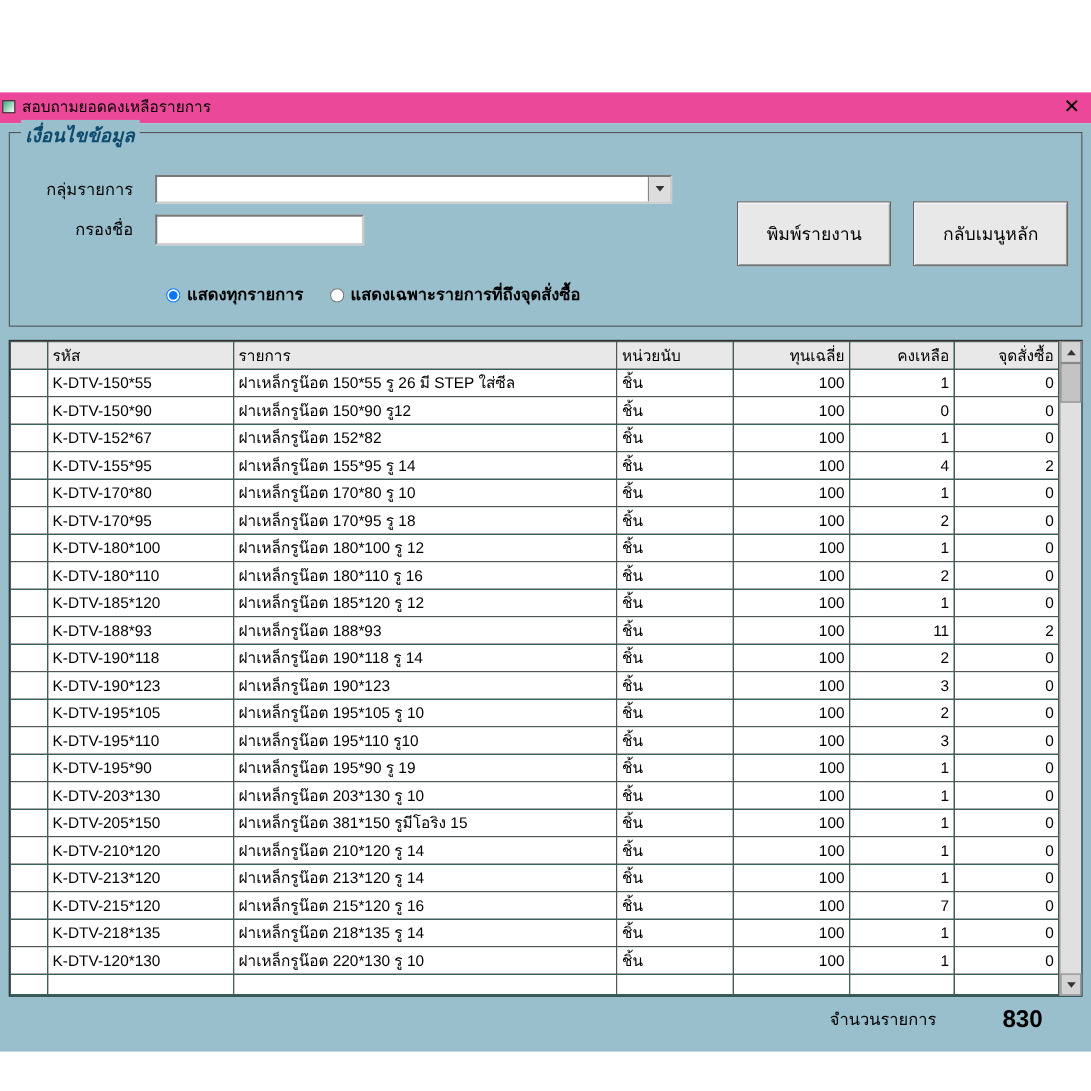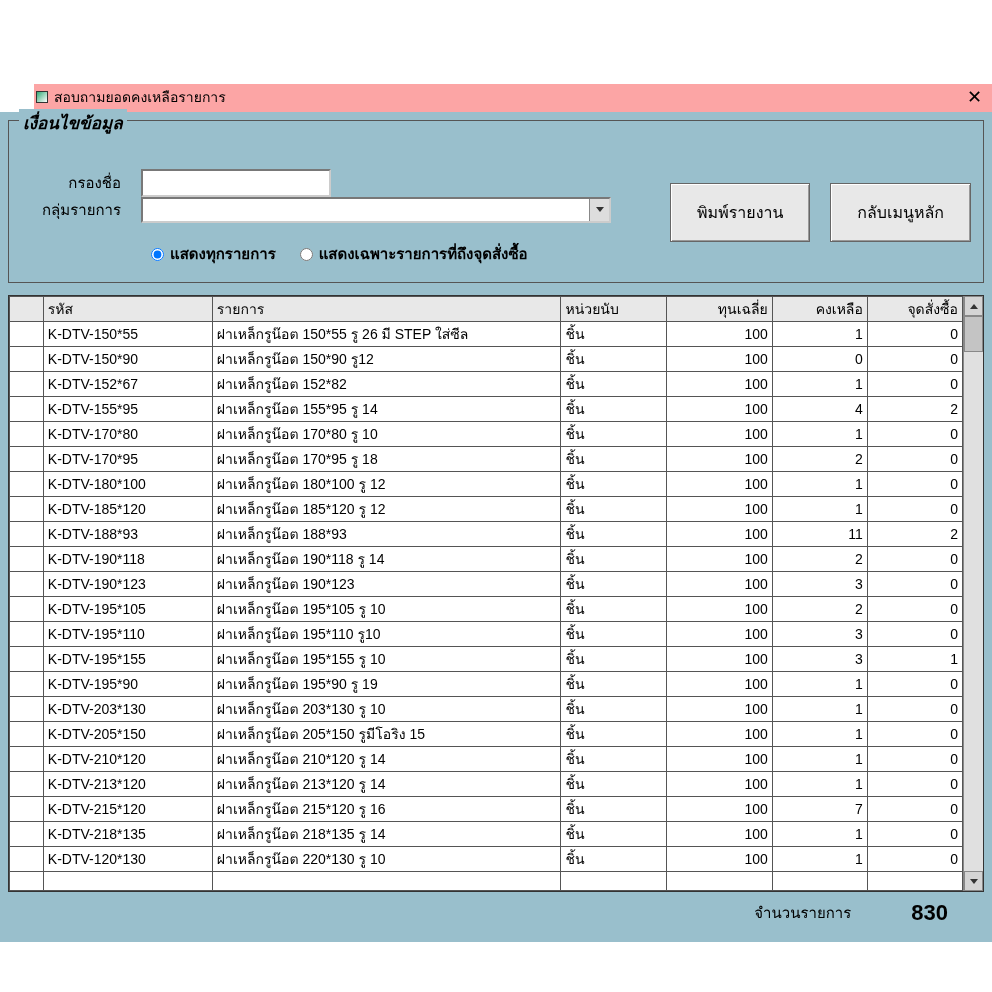--- a/index.html
+++ b/index.html
@@ -10,23 +10,22 @@
     height: 992px;
     overflow: hidden;
     font-size: 14px;
     color: #000;
   }
   .title-bar {
     display: flex;
     align-items: center;
     justify-content: space-between;
     padding: 2px 6px 4px 2px;
-    background: #fca5a5;
+    background: #ec4899;
     margin-top: 84px;
-    margin-left: 34px;
   }
   .title-left {
     display: flex;
     align-items: center;
     gap: 6px;
   }
   .title-icon {
     width: 12px;
     height: 12px;
     border: 1px solid #333;
@@ -47,21 +46,21 @@
     border: 1px solid #555;
     padding: 10px 12px 16px 12px;
     position: relative;
     margin-bottom: 12px;
   }
   .legend {
     position: absolute;
     top: -12px;
     left: 10px;
     background: #99bfcc;
-    color: #000000;
+    color: #0c4a6e;
     font-weight: bold;
     font-style: italic;
     font-size: 17px;
     padding: 0 4px;
   }
   .form-row { display: flex; align-items: center; margin-top: 8px; }
   .form-left { flex: 1; }
   .form-row-top { display: flex; align-items: center; gap: 10px; }
   .label-cell {
     width: 110px;
@@ -110,20 +109,21 @@
   .btn {
     padding: 16px 26px;
     font-size: 16px;
     background: #e8e8e8;
     border: 1px solid #666;
     box-shadow: inset 1px 1px 0 #fff, inset -1px -1px 0 #999;
     cursor: pointer;
     white-space: nowrap;
   }
   .radio-row {
+    margin-top: 14px;
     margin-left: 130px;
     display: flex;
     gap: 24px;
     align-items: center;
     font-size: 15px;
   }
   .radio-row label { display: flex; align-items: center; gap: 6px; font-weight: bold; cursor: pointer; }
   .radio-row input { cursor: pointer; }
 
   .grid-wrap {
@@ -202,32 +202,32 @@
   <span class="close-x">✕</span>
 </div>
 
 <div class="content-area">
 
   <div class="fieldset">
     <div class="legend">เงื่อนไขข้อมูล</div>
 
     <div class="form-row">
       <div class="form-left">
-        <div class="form-row-top" style="margin-top:10px;">
-          <div class="label-cell">กรองชื่อ</div>
-          <input class="text-input" value="" style="">
-        </div>
         <div class="form-row-top">
           <div class="label-cell">กลุ่มรายการ</div>
           <div class="dropdown-wrap">
             <input class="dropdown-input" value="" style="">
             <div class="dropdown-btn">
               <span class="caret-down"></span>
             </div>
           </div>
+        </div>
+        <div class="form-row-top" style="margin-top:10px;">
+          <div class="label-cell">กรองชื่อ</div>
+          <input class="text-input" value="" style="">
         </div>
       </div>
       <div class="btn-row">
         <button class="btn">พิมพ์รายงาน</button>
         <button class="btn">กลับเมนูหลัก</button>
       </div>
     </div>
 
     <div class="radio-row">
       <label>
@@ -322,20 +322,29 @@
             <td></td>
             <td>K-DTV-180*100</td>
             <td>ฝาเหล็กรูน๊อต 180*100 รู 12</td>
             <td>ชิ้น</td>
             <td class="num">100</td>
             <td class="num">1</td>
             <td class="num">0</td>
           </tr>
           <tr>
             <td></td>
+            <td>K-DTV-180*110</td>
+            <td>ฝาเหล็กรูน๊อต 180*110 รู 16</td>
+            <td>ชิ้น</td>
+            <td class="num">100</td>
+            <td class="num">2</td>
+            <td class="num">0</td>
+          </tr>
+          <tr>
+            <td></td>
             <td>K-DTV-185*120</td>
             <td>ฝาเหล็กรูน๊อต 185*120 รู 12</td>
             <td>ชิ้น</td>
             <td class="num">100</td>
             <td class="num">1</td>
             <td class="num">0</td>
           </tr>
           <tr>
             <td></td>
             <td>K-DTV-188*93</td>
@@ -376,49 +385,40 @@
             <td></td>
             <td>K-DTV-195*110</td>
             <td>ฝาเหล็กรูน๊อต 195*110 รู10</td>
             <td>ชิ้น</td>
             <td class="num">100</td>
             <td class="num">3</td>
             <td class="num">0</td>
           </tr>
           <tr>
             <td></td>
-            <td>K-DTV-195*155</td>
-            <td>ฝาเหล็กรูน๊อต 195*155 รู 10</td>
-            <td>ชิ้น</td>
-            <td class="num">100</td>
-            <td class="num">3</td>
-            <td class="num">1</td>
-          </tr>
-          <tr>
-            <td></td>
             <td>K-DTV-195*90</td>
             <td>ฝาเหล็กรูน๊อต 195*90 รู 19</td>
             <td>ชิ้น</td>
             <td class="num">100</td>
             <td class="num">1</td>
             <td class="num">0</td>
           </tr>
           <tr>
             <td></td>
             <td>K-DTV-203*130</td>
             <td>ฝาเหล็กรูน๊อต 203*130 รู 10</td>
             <td>ชิ้น</td>
             <td class="num">100</td>
             <td class="num">1</td>
             <td class="num">0</td>
           </tr>
           <tr>
             <td></td>
             <td>K-DTV-205*150</td>
-            <td>ฝาเหล็กรูน๊อต 205*150 รูมีโอริง 15</td>
+            <td>ฝาเหล็กรูน๊อต 381*150 รูมีโอริง 15</td>
             <td>ชิ้น</td>
             <td class="num">100</td>
             <td class="num">1</td>
             <td class="num">0</td>
           </tr>
           <tr>
             <td></td>
             <td>K-DTV-210*120</td>
             <td>ฝาเหล็กรูน๊อต 210*120 รู 14</td>
             <td>ชิ้น</td>

